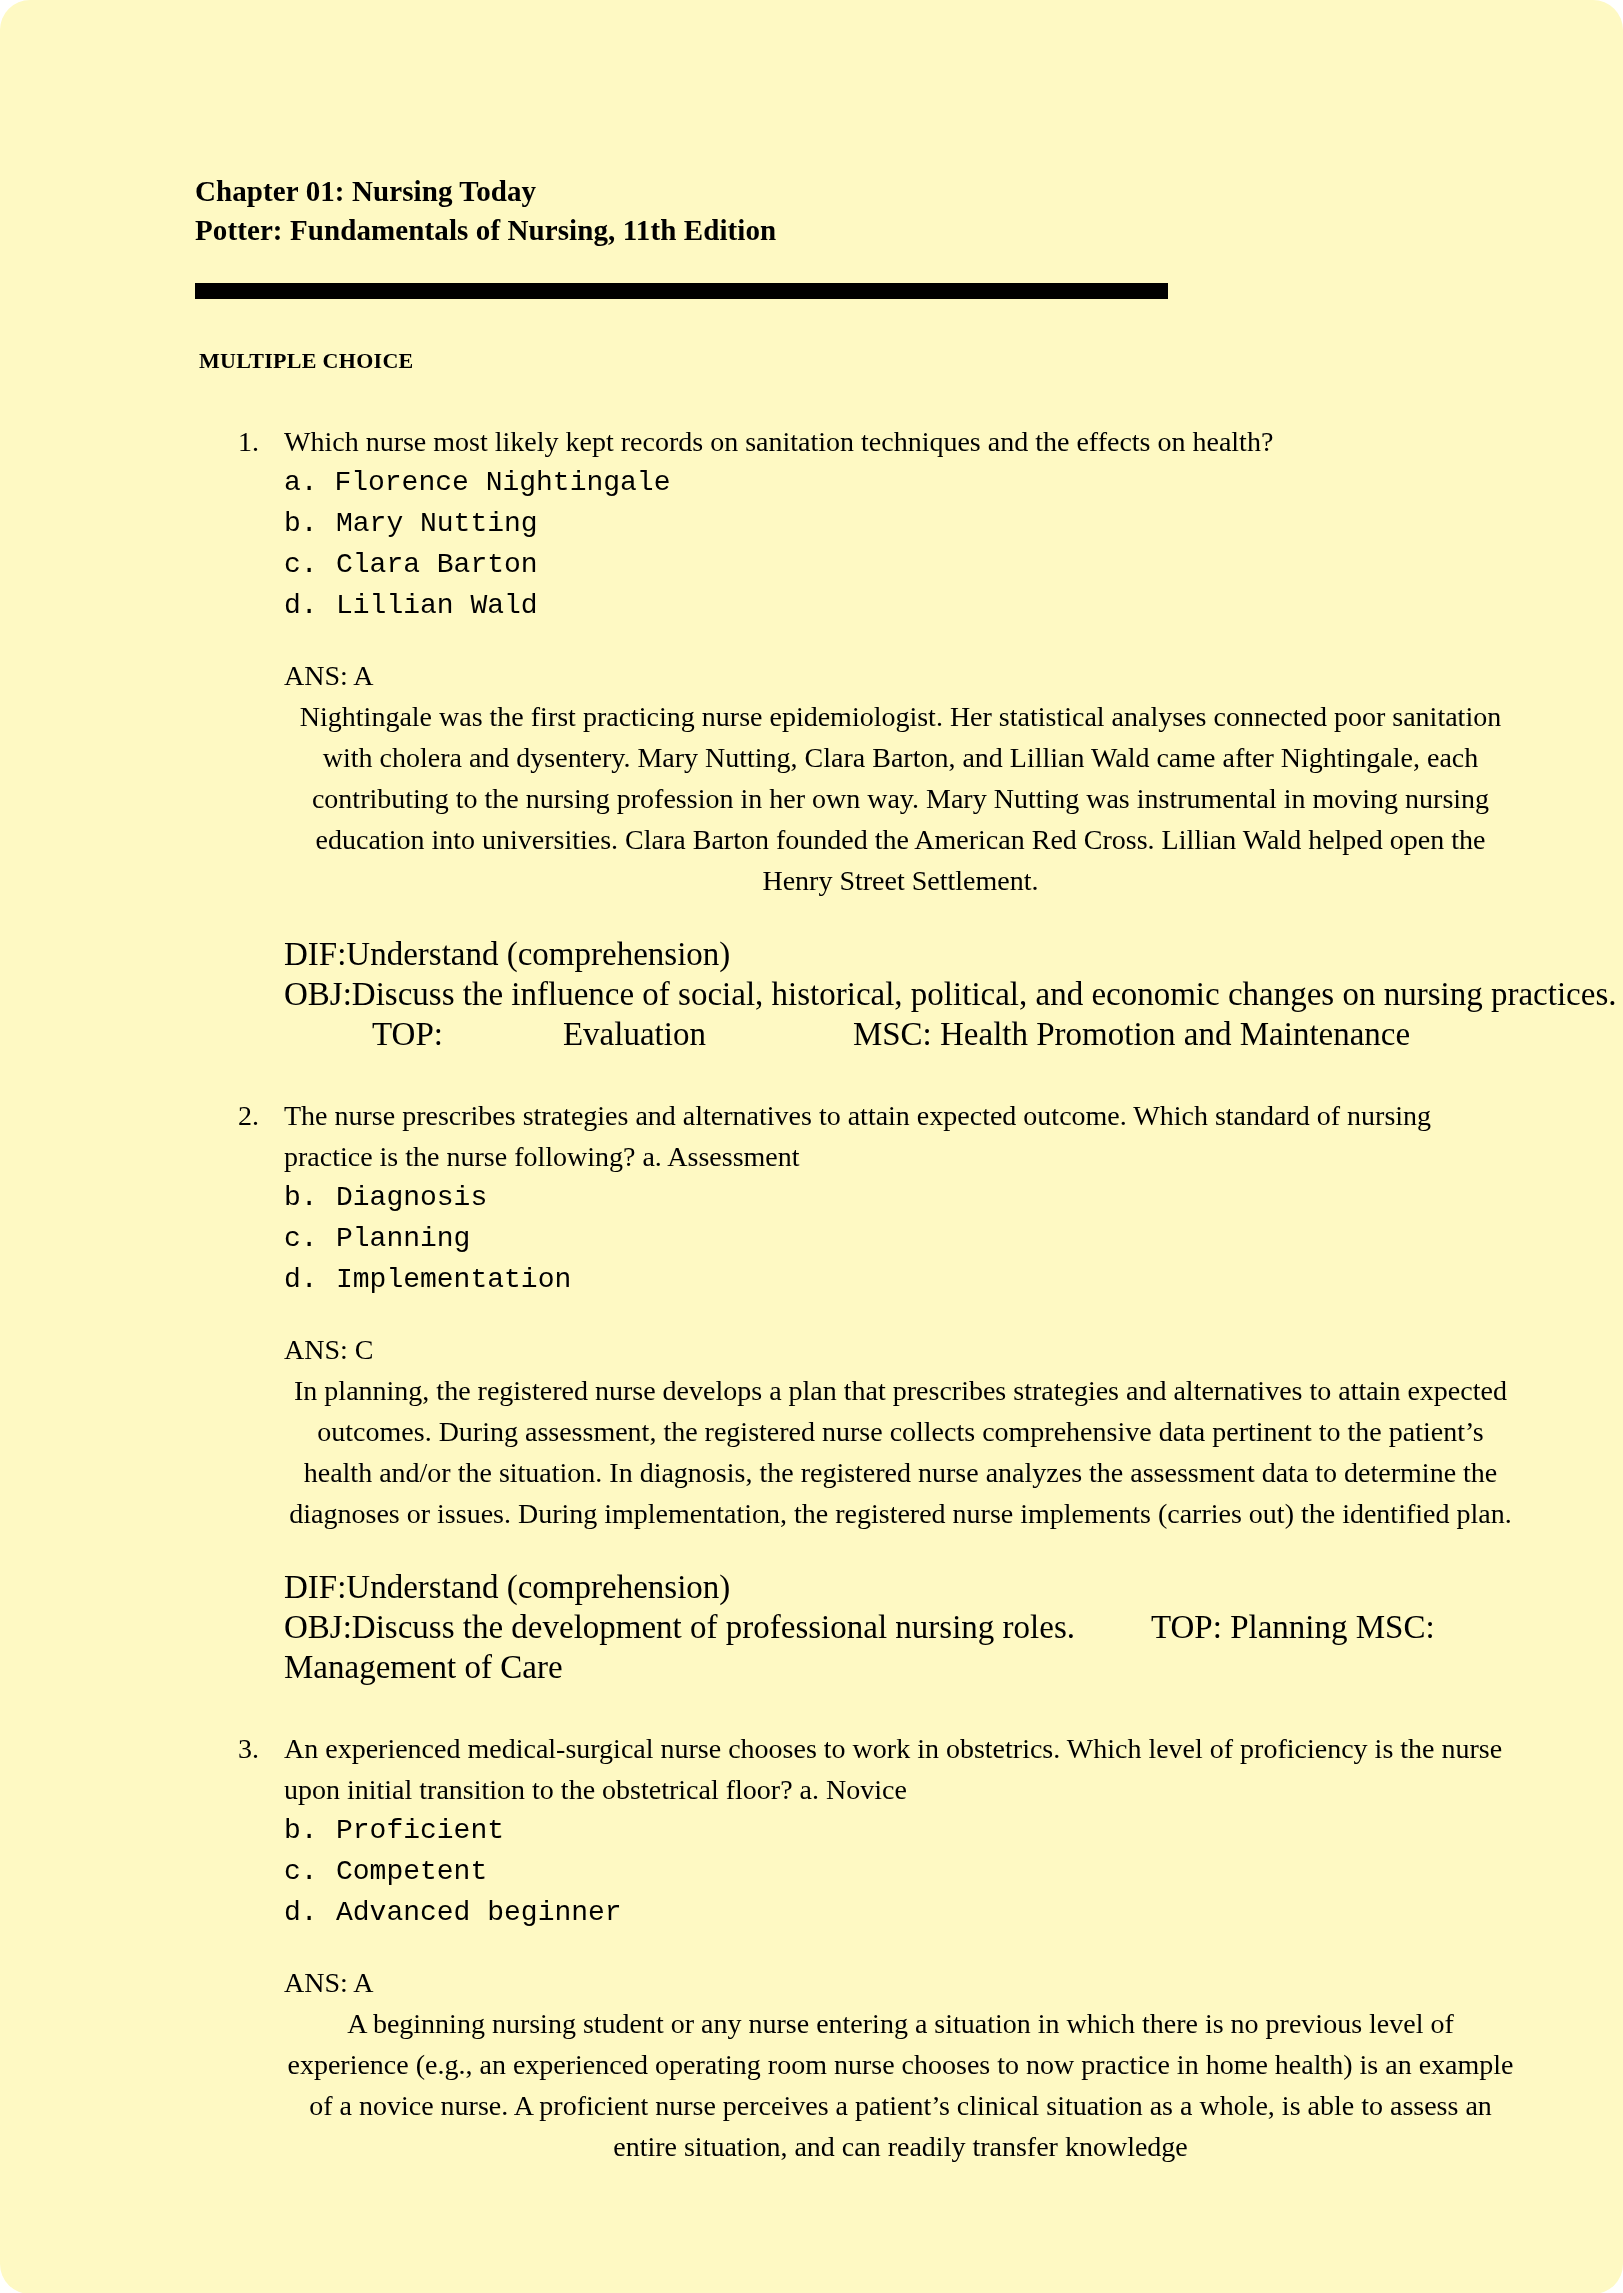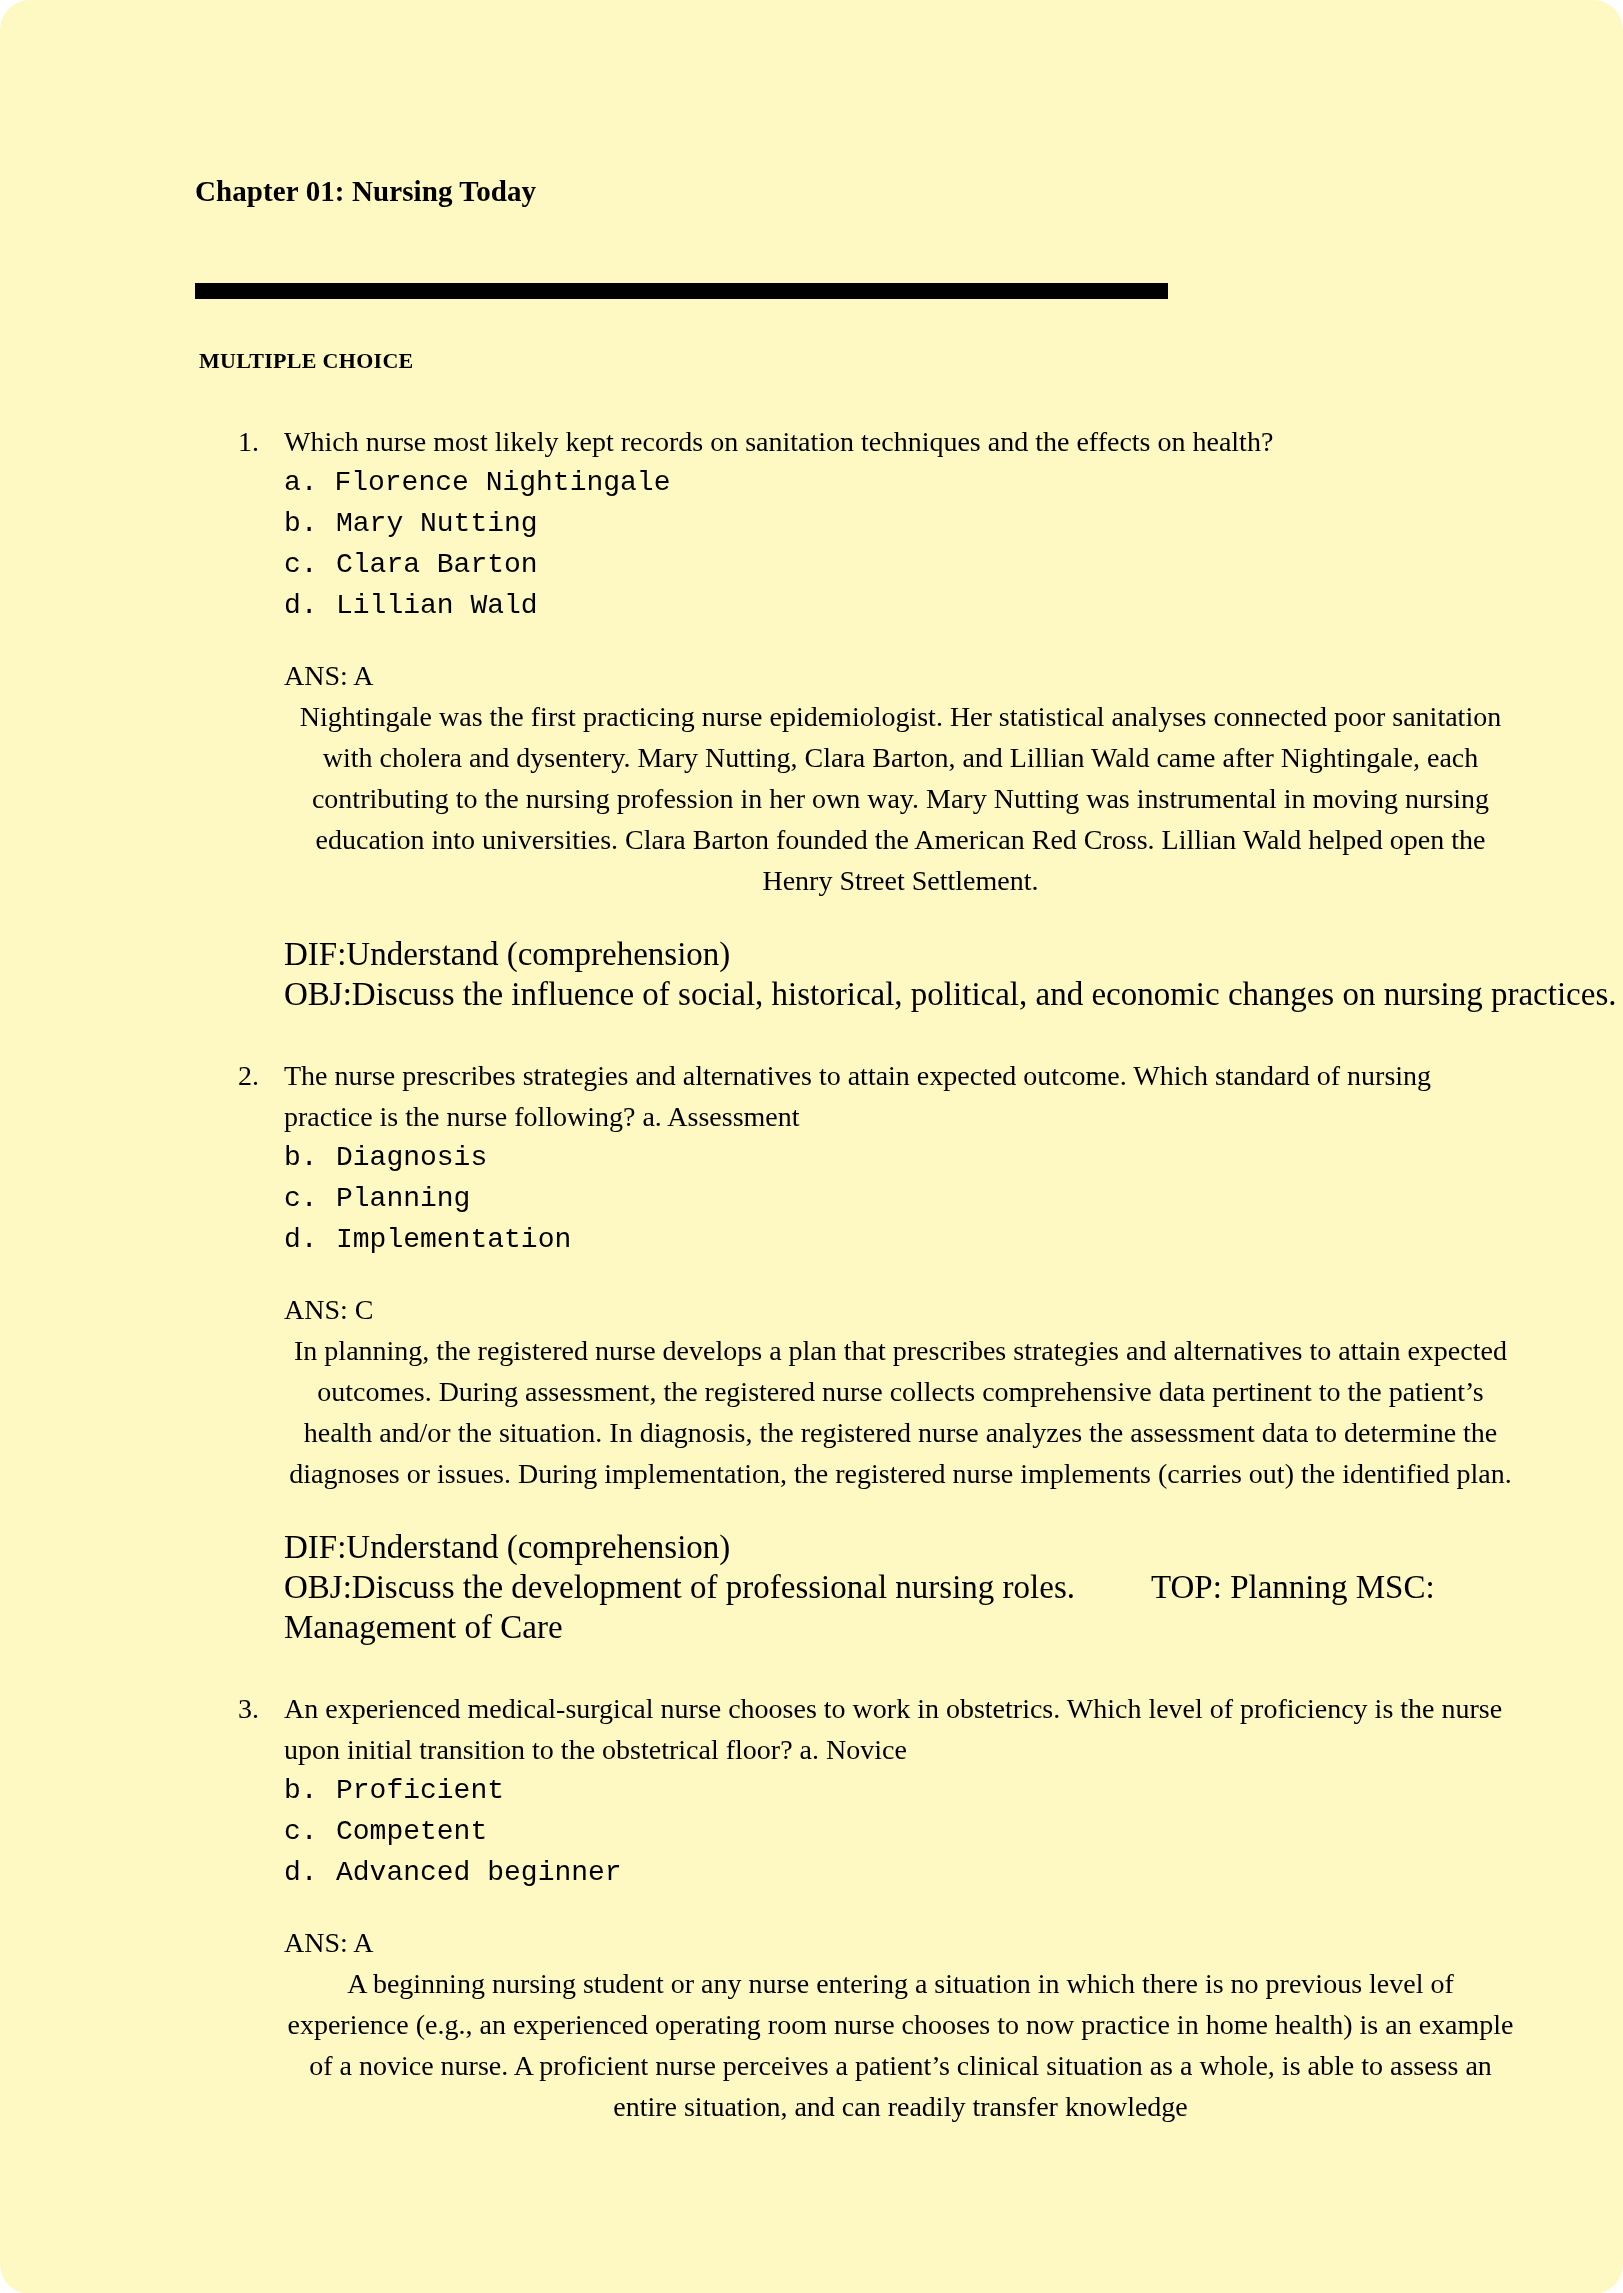--- a/index.html
+++ b/index.html
@@ -142,20 +142,21 @@
 
   .spacer-q { height: 41px; }
 </style>
 </head>
 <body>
 
 <div class="page">
 
   <div class="doc-header">
     <div class="hline">Chapter 01: Nursing Today</div>
+    <div class="hline">Potter: Fundamentals of Nursing, 11th Edition</div>
   </div>
 
   <div class="rule"></div>
 
   <div class="section-heading">MULTIPLE CHOICE</div>
 
   <div class="content">
 
     <div class="qblock">
       <div class="qrow">
@@ -173,20 +174,21 @@
         </div>
         <div class="opt">
           <span class="olet">d.</span><span class="otext-wide">Lillian Wald</span>
         </div>
       </div>
       <div class="ansline">ANS: A</div>
       <div class="rationale">Nightingale was the first practicing nurse epidemiologist. Her statistical analyses connected poor sanitation with cholera and dysentery. Mary Nutting, Clara Barton, and Lillian Wald came after Nightingale, each contributing to the nursing profession in her own way. Mary Nutting was instrumental in moving nursing education into universities. Clara Barton founded the American Red Cross. Lillian Wald helped open the Henry Street Settlement.</div>
       <div class="meta">
         <div class="mline">DIF:Understand (comprehension)</div>
         <div class="mline">OBJ:Discuss the influence of social, historical, political, and economic changes on nursing practices.</div>
+        <div class="mline"><span class="tab-indent"></span><span>TOP:</span><span class="gap-a"></span><span>Evaluation</span><span class="gap-b"></span><span>MSC: Health Promotion and Maintenance</span></div>
       </div>
     </div>
 
     <div class="spacer-q"></div>
 
     <div class="qblock">
       <div class="qrow">
         <span class="qnum">2.</span><span>The nurse prescribes strategies and alternatives to attain expected outcome. Which standard of nursing practice is the nurse following? a. Assessment</span>
       </div>
       <div class="opts">

